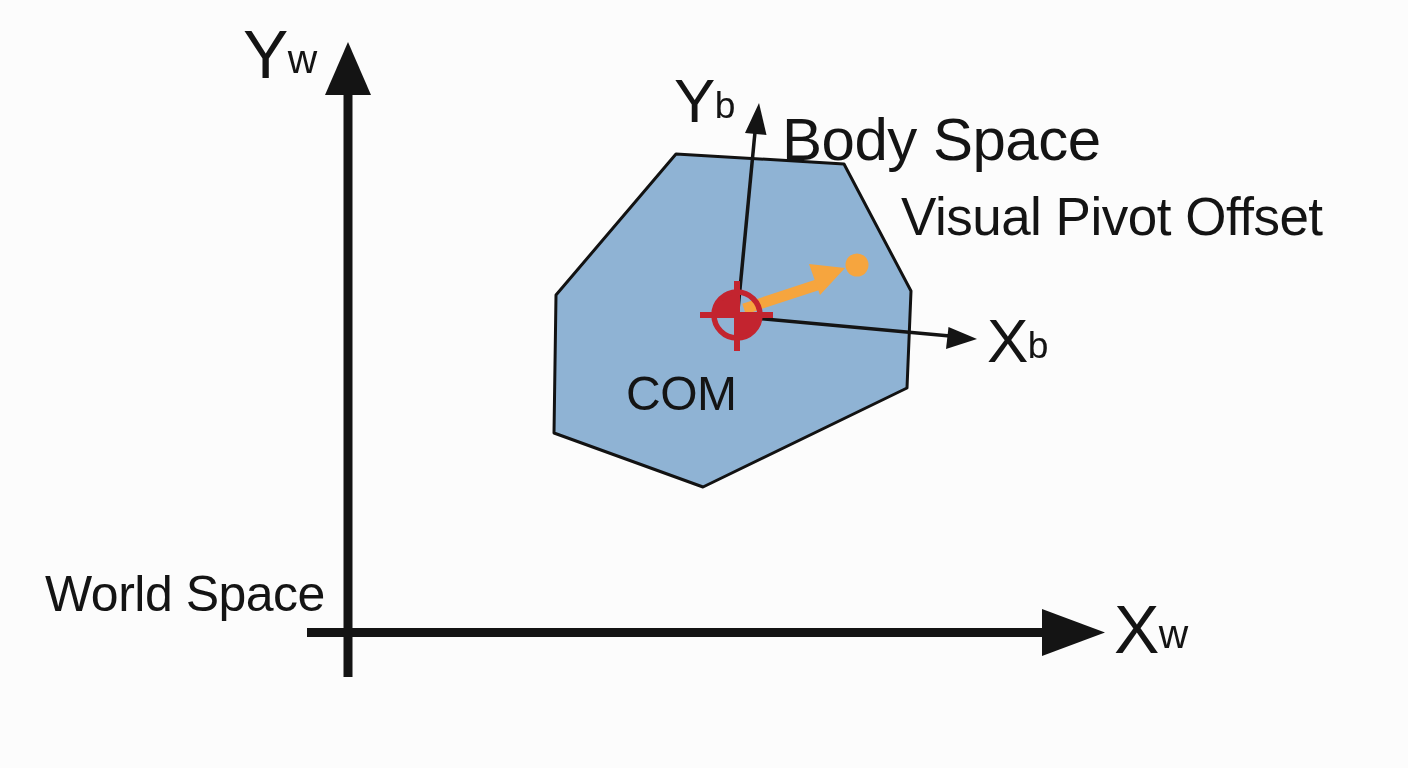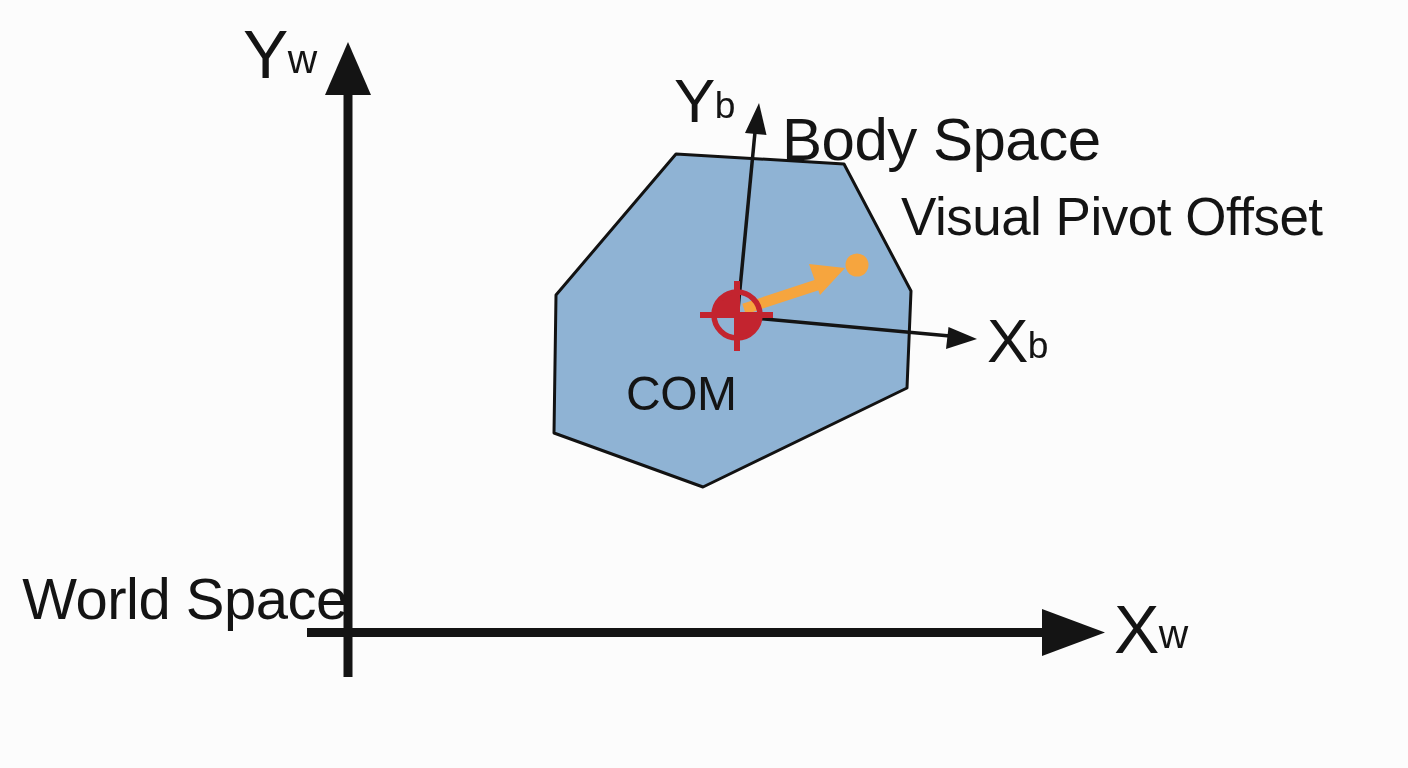--- a/index.html
+++ b/index.html
@@ -98,17 +98,17 @@
   </div>
 
   <div class="lbl" style="left:901px; top:190px; font-size:53px;">
     <span>Visual Pivot Offset</span>
   </div>
 
   <div class="lbl" style="left:626px; top:346px; font-size:48px;margin-top:24px;">
     <span>COM</span>
   </div>
 
-  <div class="lbl stack" style="left:15px; top:562px; width:340px; font-size:58px;">
+  <div class="lbl stack" style="left:15px; top:562px; width:340px; font-size:50px;">
     <div>World Space</div>
   </div>
 
 </div>
 
 </body></html>

